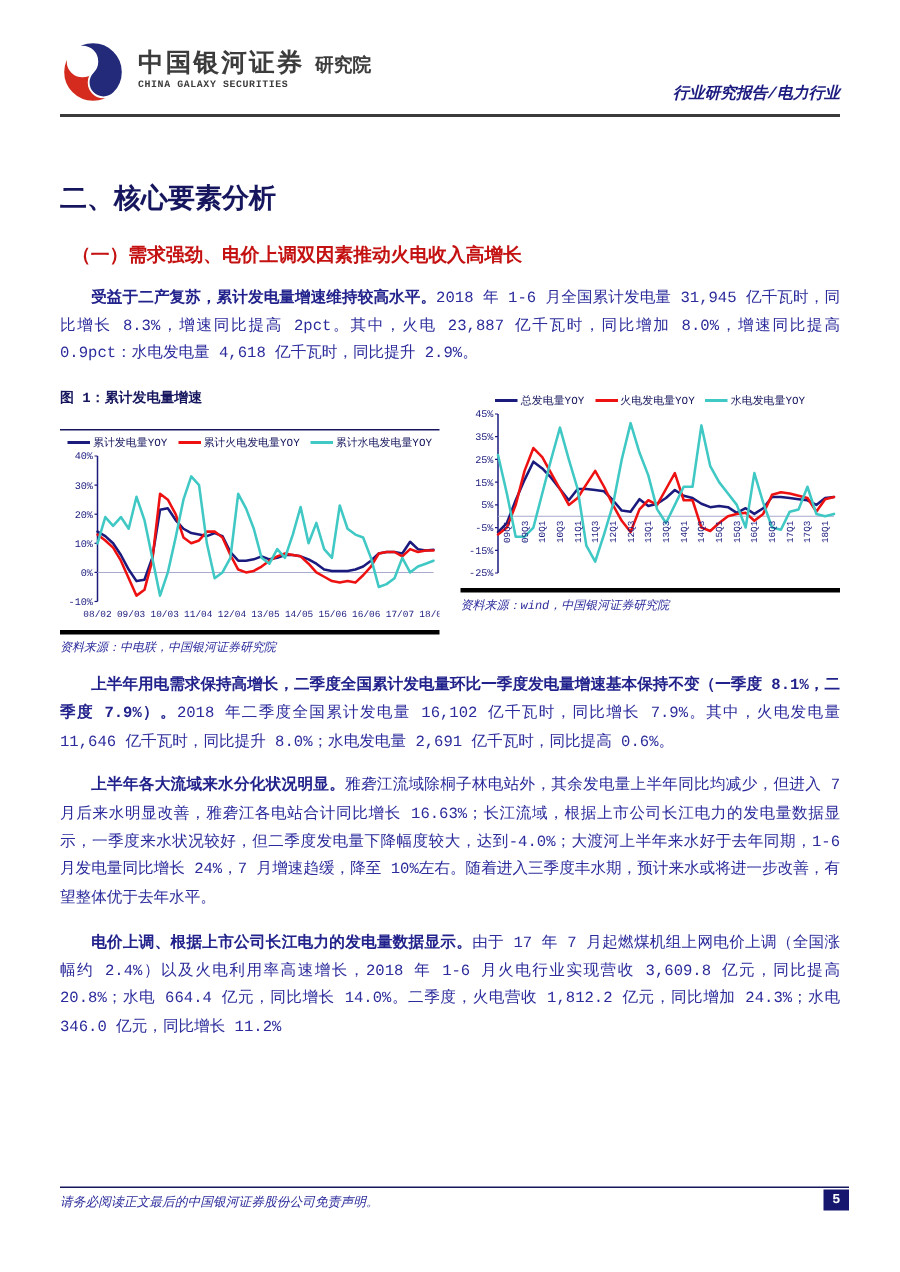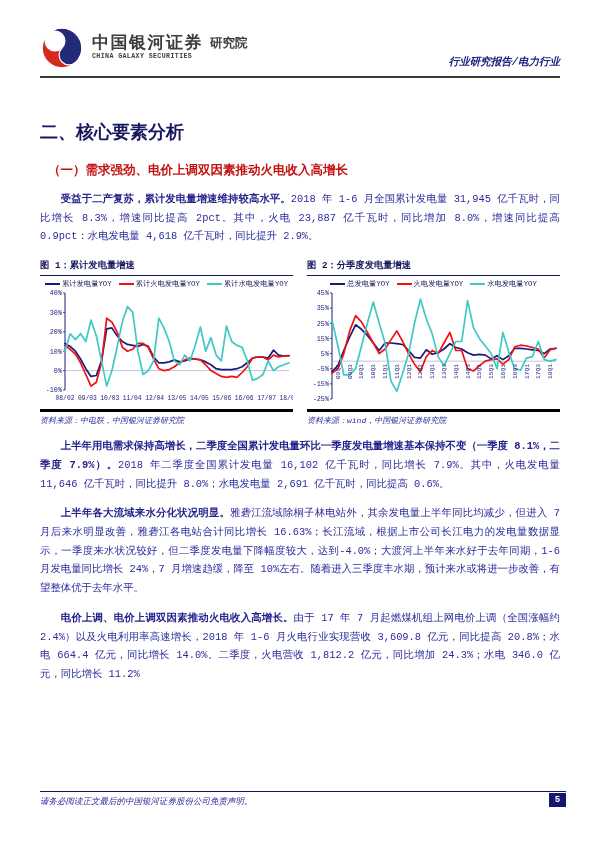--- a/index.html
+++ b/index.html
@@ -21,21 +21,21 @@
   
   .h1{margin:42px 0 0 0;font-size:18px;font-weight:bold;color:#16165e;}
   .h2{margin:18px 0 0 8px;font-size:12.5px;font-weight:bold;color:#c41111;}
   
   .para{margin:11px 0 0 0;font-size:10.4px;line-height:1.8;color:#2b2b9c;
         text-align:justify;text-indent:2em;}
   .para b{color:#22228c;}
   
   .figures{display:flex;gap:14px;margin:13px 0 2px 0;}
   .figure{flex:1;min-width:0;}
-  .fig-title{font-size:9.3px;font-weight:bold;color:#16165e;padding-bottom:3px;
+  .fig-title{font-size:9.3px;font-weight:bold;color:#16165e;padding-bottom:14px;
              border-bottom:1.5px solid #16165e;}
   .chart{margin-top:1px;text-align:right;}
   .legend{display:flex;justify-content:center;align-items:center;gap:7px;
           font-size:7.3px;color:#16165e;margin:3px 0 0 0;white-space:nowrap;}
   .legend-item{display:inline-flex;align-items:center;gap:2px;}
   .swatch{display:inline-block;width:15px;height:2px;}
   .fig-source{border-top:3px solid #000000;margin-top:1px;padding-top:3px;
               font-size:8px;font-style:italic;color:#2b2b9c;}
   
   .ftr{position:absolute;left:40px;right:34px;bottom:40px;
@@ -114,21 +114,20 @@
             <text x="137" y="111" text-anchor="middle" font-size="6.3" fill="#1b1b7e">13/05</text>
             <text x="159.4" y="111" text-anchor="middle" font-size="6.3" fill="#1b1b7e">14/05</text>
             <text x="181.8" y="111" text-anchor="middle" font-size="6.3" fill="#1b1b7e">15/06</text>
             <text x="204.2" y="111" text-anchor="middle" font-size="6.3" fill="#1b1b7e">16/06</text>
             <text x="226.6" y="111" text-anchor="middle" font-size="6.3" fill="#1b1b7e">17/07</text>
             <text x="249" y="111" text-anchor="middle" font-size="6.3" fill="#1b1b7e">18/07</text>
           </svg></div>
       <div class="fig-source">资料来源：中电联，中国银河证券研究院</div>
     </div>
     <div class="figure">
-      <div class="fig-title">图 2：分季度发电量增速</div>
       <div class="chart"><div class="legend">
             <span class="legend-item">
               <span class="swatch" style="background: rgb(27, 27, 126);"></span>
               <span>总发电量YOY</span>
             </span>
             <span class="legend-item">
               <span class="swatch" style="background: rgb(238, 17, 17);"></span>
               <span>火电发电量YOY</span>
             </span>
             <span class="legend-item">
@@ -176,20 +175,20 @@
             <text x="221.52631578947367" y="75.14285714285714" text-anchor="end" font-size="6.2" fill="#1b1b7e" transform="rotate(-90 221.52631578947367 75.14285714285714)">17Q1</text>
             <text x="233.31578947368422" y="75.14285714285714" text-anchor="end" font-size="6.2" fill="#1b1b7e" transform="rotate(-90 233.31578947368422 75.14285714285714)">17Q3</text>
             <text x="245.10526315789474" y="75.14285714285714" text-anchor="end" font-size="6.2" fill="#1b1b7e" transform="rotate(-90 245.10526315789474 75.14285714285714)">18Q1</text>
           </svg></div>
       <div class="fig-source">资料来源：wind，中国银河证券研究院</div>
     </div>
   </div>
 
   <p class="para"><b>上半年用电需求保持高增长，二季度全国累计发电量环比一季度发电量增速基本保持不变（一季度 8.1%，二季度 7.9%）。</b><span>2018 年二季度全国累计发电量 16,102 亿千瓦时，同比增长 7.9%。其中，火电发电量 11,646 亿千瓦时，同比提升 8.0%；水电发电量 2,691 亿千瓦时，同比提高 0.6%。</span></p>
   <p class="para"><b>上半年各大流域来水分化状况明显。</b><span>雅砻江流域除桐子林电站外，其余发电量上半年同比均减少，但进入 7 月后来水明显改善，雅砻江各电站合计同比增长 16.63%；长江流域，根据上市公司长江电力的发电量数据显示，一季度来水状况较好，但二季度发电量下降幅度较大，达到-4.0%；大渡河上半年来水好于去年同期，1-6 月发电量同比增长 24%，7 月增速趋缓，降至 10%左右。随着进入三季度丰水期，预计来水或将进一步改善，有望整体优于去年水平。</span></p>
-  <p class="para"><b>电价上调、电价上调双因素推动火电收入高增长。</b><span>由于 17 年 7 月起燃煤机组上网电价上调（全国涨幅约 2.4%）以及火电利用率高速增长，2018 年 1-6 月火电行业实现营收 3,609.8 亿元，同比提高 20.8%；水电 664.4 亿元，同比增长 14.0%。二季度，火电营收 1,812.2 亿元，同比增加 24.3%；水电 346.0 亿元，同比增长 11.2%</span></p>
+  <p class="para"><b>电价上调、根据上市公司长江电力的发电量数据显示。</b><span>由于 17 年 7 月起燃煤机组上网电价上调（全国涨幅约 2.4%）以及火电利用率高速增长，2018 年 1-6 月火电行业实现营收 3,609.8 亿元，同比提高 20.8%；水电 664.4 亿元，同比增长 14.0%。二季度，火电营收 1,812.2 亿元，同比增加 24.3%；水电 346.0 亿元，同比增长 11.2%</span></p>
 
   <div class="ftr">
     <span class="disclaimer">请务必阅读正文最后的中国银河证券股份公司免责声明。</span>
     <span class="page-num">5</span>
   </div>
 
 </div>
 
 </body></html>

